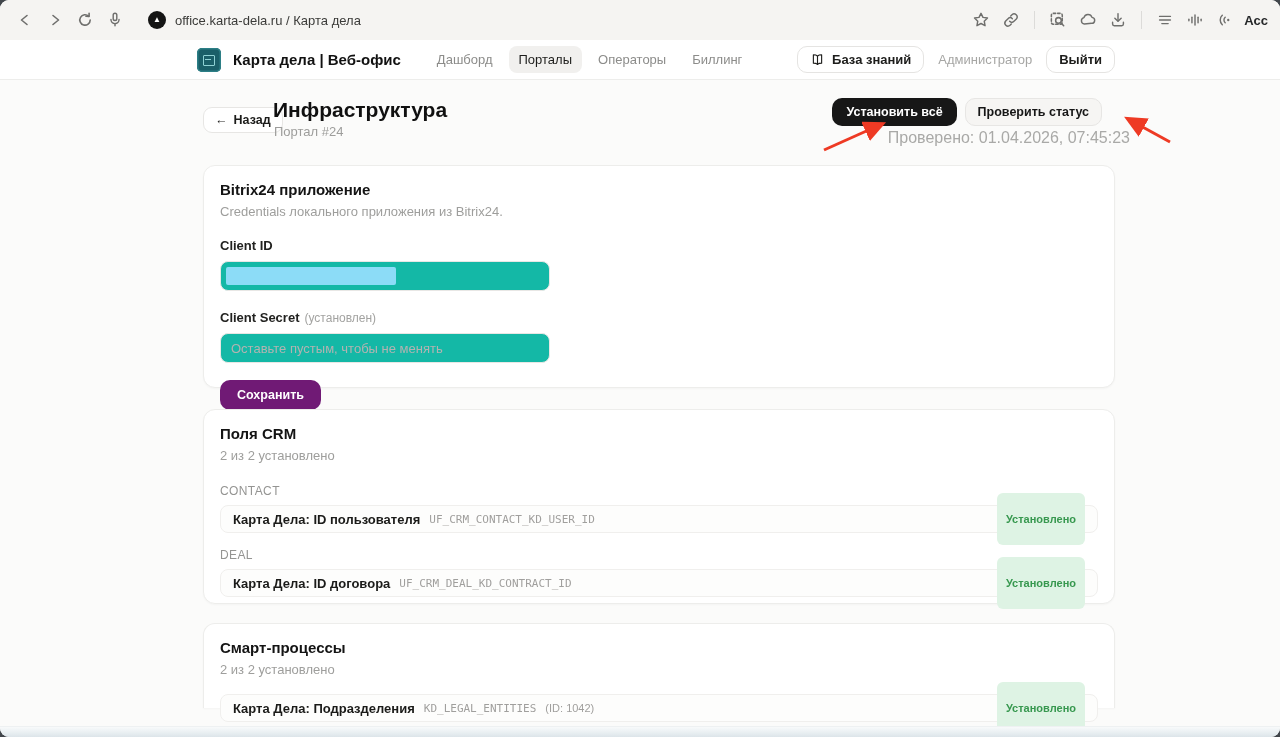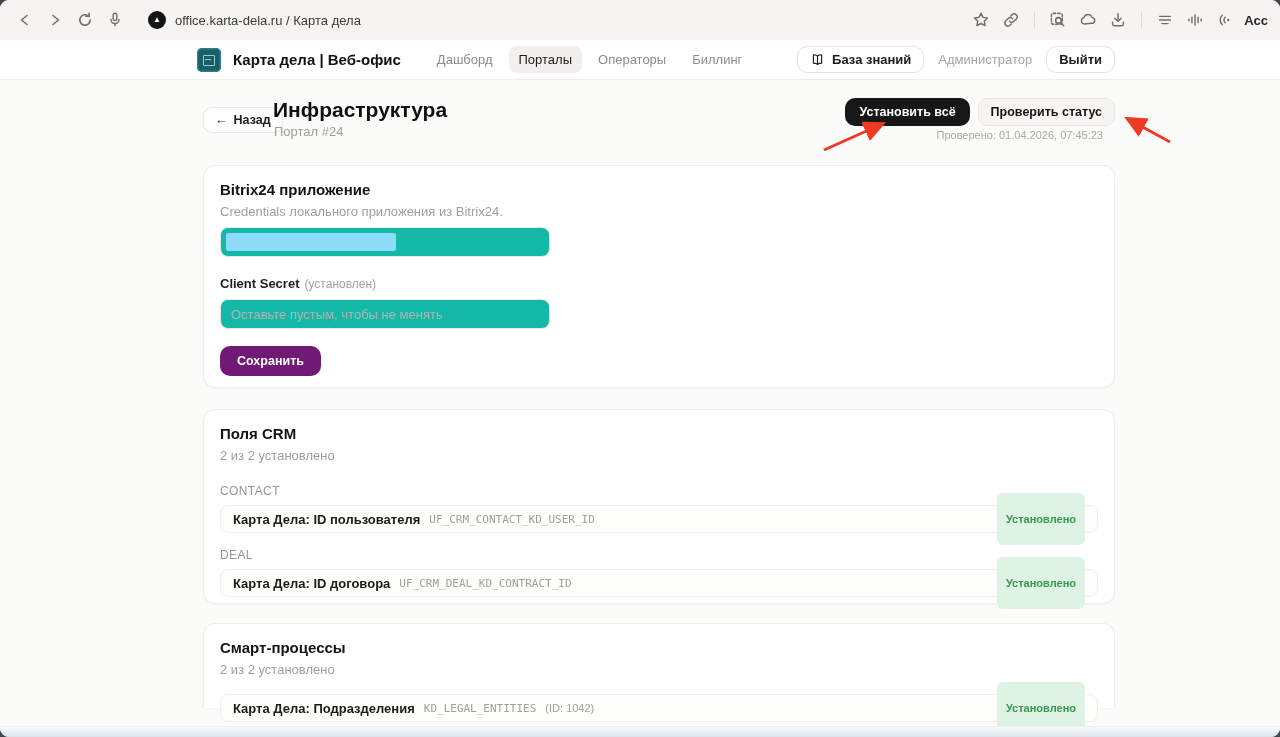--- a/index.html
+++ b/index.html
@@ -33,24 +33,24 @@
   .btn-outline{display:flex;align-items:flex-start;gap:7px;border:1px solid #e5e4e2;background:#fff;border-radius:10px;
     padding:5px 12px;font-size:13px;font-weight:700;color:#1d1d1b;white-space:nowrap;cursor:pointer;}
   .btn-outline svg{stroke:#1d1d1b;fill:none;stroke-width:1.5;stroke-linecap:round;stroke-linejoin:round;}
   .role-label{font-size:13px;color:#a6a6a4;white-space:nowrap;}
 
   
   .back-btn{position:absolute;left:203px;top:107px;display:flex;align-items:center;gap:6px;border:1px solid #e7e6e4;
     background:#fff;border-radius:9px;padding:5px 11px;font-size:12.5px;font-weight:700;color:#1c1c1a;cursor:pointer;}
   .page-title{position:absolute;left:273px;top:98px;font-size:21px;font-weight:700;color:#101010;}
   .page-subtitle{position:absolute;left:274px;top:124px;font-size:13px;color:#9d9d9b;}
-  .page-actions{position:absolute;right:165px;top:98px;display:flex;gap:8px;}
+  .page-actions{position:absolute;right:178px;top:98px;display:flex;gap:8px;}
   .btn-dark{background:#171717;color:#fff;border:none;border-radius:10px;padding:7px 14px;font-size:12.5px;font-weight:700;cursor:pointer;white-space:nowrap;}
   .btn-light{background:#f6f5f3;color:#161616;border:1px solid #e7e6e4;border-radius:10px;padding:6px 12px;font-size:12.5px;font-weight:700;cursor:pointer;white-space:nowrap;}
-  .checked-at{position:absolute;right:177px;top:129px;font-size:11px;color:#a9a9a7;}
+  .checked-at{position:absolute;right:150px;top:129px;font-size:16px;color:#a9a9a7;}
 
   .annotations{position:absolute;inset:0;z-index:6;pointer-events:none;}
 
   
   .card{position:absolute;left:203px;width:912px;background:#fff;border:1px solid #ededeb;border-radius:12px;
     box-sizing:border-box;padding:14px 16px 16px;box-shadow:0 1px 2px rgba(20,20,20,.03);}
   .card-title{font-size:15px;font-weight:700;color:#141414;line-height:20px;}
   .card-sub{font-size:13px;color:#9e9e9c;margin-top:4px;}
   .field-label{font-size:13px;font-weight:700;color:#222220;margin-top:19px;}
   .field-note{font-size:12px;font-weight:400;color:#a3a3a1;margin-left:5px;}
@@ -213,20 +213,21 @@
         <path d="M0,0 L7.5,3.5 L0,7 z" fill="#ee3a24"></path>
       </marker>
     </defs>
     <line x1="824" y1="150" x2="882" y2="124" stroke="#ee3a24" stroke-width="3" marker-end="url(#ah)"></line>
     <line x1="1170" y1="142" x2="1128" y2="119" stroke="#ee3a24" stroke-width="3" marker-end="url(#ah)"></line>
   </svg>
 
   <div class="card" style="top:165px;height:223px;">
     <div class="card-title">Bitrix24 приложение</div>
     <div class="card-sub">Credentials локального приложения из Bitrix24.</div>
+    <div class="field-label">Client ID</div>
     <div class="input">
       <div class="redacted"></div>
     </div>
     <div class="field-label">
       <span>Client Secret</span><span class="field-note">(установлен)</span>
     </div>
     <input class="input" type="text" placeholder="Оставьте пустым, чтобы не менять" style="">
     <button class="save-btn">Сохранить</button>
   </div>
 

